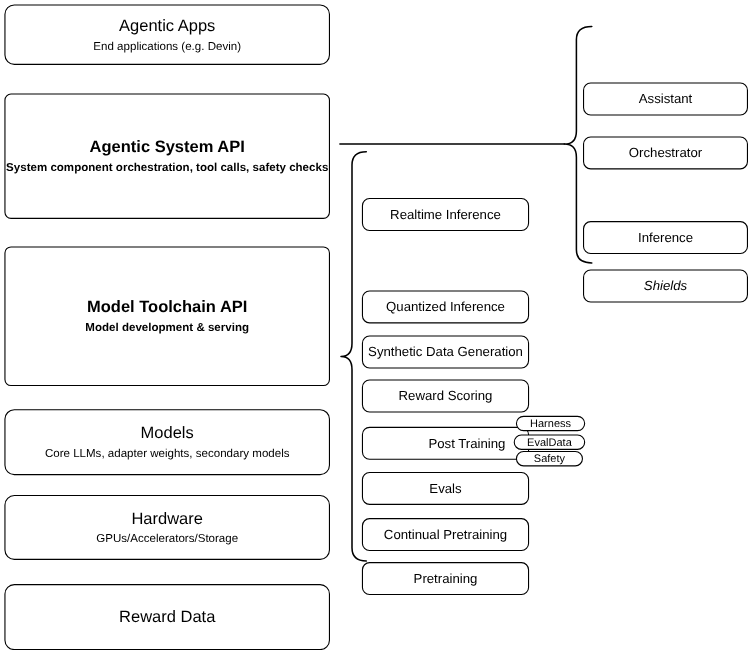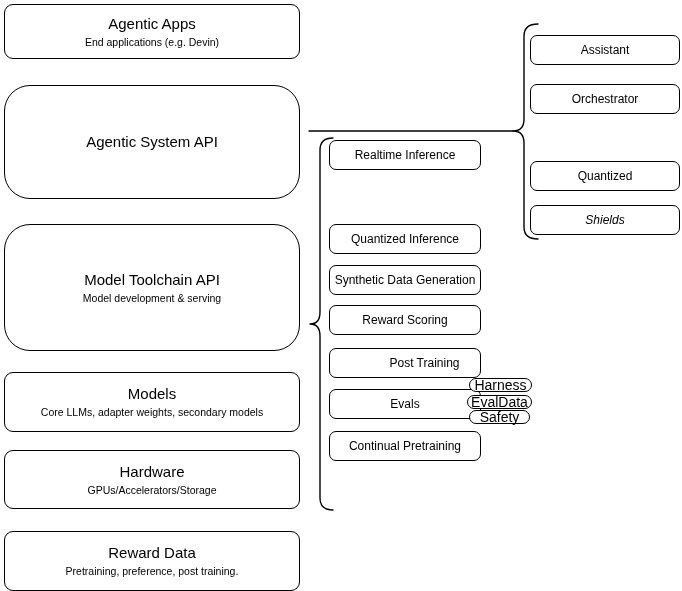--- a/index.html
+++ b/index.html
@@ -36,48 +36,49 @@
     display: flex;
     flex-direction: column;
     align-items: center;
     justify-content: center;
     text-align: center;
     z-index: 2;
   }
   .lbox .ltitle { font-size: 15px; line-height: 18px; }
   .lbox .lsub   { font-size: 10.5px; line-height: 13px; margin-top: 3px; }
   .r-small { border-radius: 9px; }
-  .r-big   { border-radius: 26px; }
+  .r-big   { border-radius: 6px; font-weight: bold; }
   .mbox, .rbox {
     position: absolute;
     box-sizing: border-box;
     height: 30px;
     background: #ffffff;
     border: 1.3px solid #000000;
     border-radius: 7px;
     display: flex;
     align-items: center;
     justify-content: center;
     text-align: center;
     font-size: 12px;
     z-index: 2;
+    margin-top: 40px;
   }
   .mbox { left: 329px; width: 152px; }
   .rbox { left: 530px; width: 150px; }
   .pill {
     position: absolute;
     box-sizing: border-box;
     height: 14px;
     background: #ffffff;
     border: 1.2px solid #000000;
     border-radius: 7px;
     display: flex;
     align-items: center;
     justify-content: center;
-    font-size: 14px;
+    font-size: 10px;
     line-height: 11px;
     z-index: 3;
   }
 </style>
 </head>
 <body>
 
 <div class="canvas">
 
   <svg class="overlay" viewBox="0 0 682 591" xmlns="http://www.w3.org/2000/svg">
@@ -86,52 +87,53 @@
     <line x1="309" y1="131" x2="513" y2="131"></line>
   </svg>
 
   <div class="lbox r-small" style="top:4px; height:55px;">
     <div class="ltitle">Agentic Apps</div>
     <div class="lsub">End applications (e.g. Devin)</div>
   </div>
 
   <div class="lbox r-big" style="top:85px; height:114px;">
     <div class="ltitle">Agentic System API</div>
+    <div class="lsub">System component orchestration, tool calls, safety checks</div>
   </div>
 
   <div class="lbox r-big" style="top:224px; height:127px;">
     <div class="ltitle">Model Toolchain API</div>
     <div class="lsub">Model development &amp; serving</div>
   </div>
 
   <div class="lbox r-small" style="top:372px; height:60px;">
     <div class="ltitle">Models</div>
     <div class="lsub">Core LLMs, adapter weights, secondary models</div>
   </div>
 
   <div class="lbox r-small" style="top:450px; height:59px;">
     <div class="ltitle">Hardware</div>
     <div class="lsub">GPUs/Accelerators/Storage</div>
   </div>
 
   <div class="lbox r-small" style="top:531px; height:60px;">
     <div class="ltitle">Reward Data</div>
-    <div class="lsub">Pretraining, preference, post training.</div>
   </div>
 
   <div class="mbox" style="top:140px;">Realtime Inference</div>
   <div class="mbox" style="top:224px;">Quantized Inference</div>
   <div class="mbox" style="top:265px;">Synthetic Data Generation</div>
   <div class="mbox" style="top:305px;">Reward Scoring</div>
   <div class="mbox" style="top:348px;padding-left:39px;">Post Training</div>
   <div class="mbox" style="top:389px;">Evals</div>
   <div class="mbox" style="top:431px;">Continual Pretraining</div>
+  <div class="mbox" style="top:471px;">Pretraining</div>
 
   <div class="pill" style="left:469px; top:378px; width:63px;">Harness</div>
   <div class="pill" style="left:467px; top:395px; width:65px;">EvalData</div>
   <div class="pill" style="left:469px; top:410px; width:61px;">Safety</div>
 
   <div class="rbox" style="top:35px;">Assistant</div>
   <div class="rbox" style="top:84px;text-align:center;">Orchestrator</div>
-  <div class="rbox" style="top:161px;">Quantized</div>
+  <div class="rbox" style="top:161px;">Inference</div>
   <div class="rbox" style="top:205px;font-style:italic;">Shields</div>
 
 </div>
 
 </body></html>

